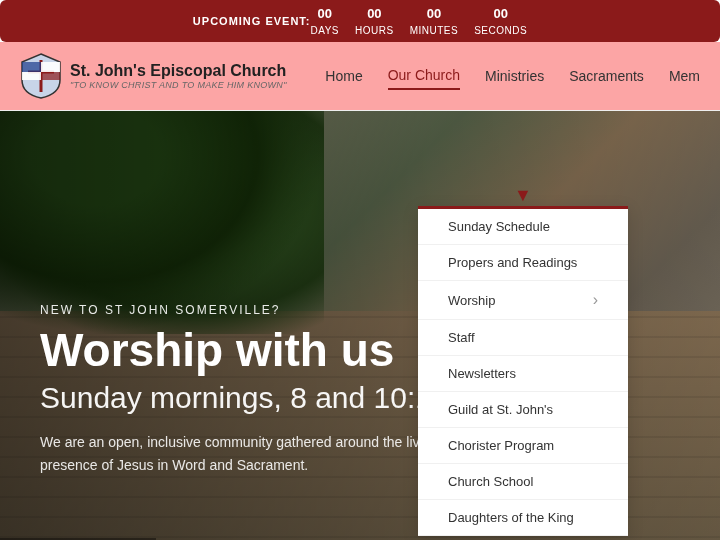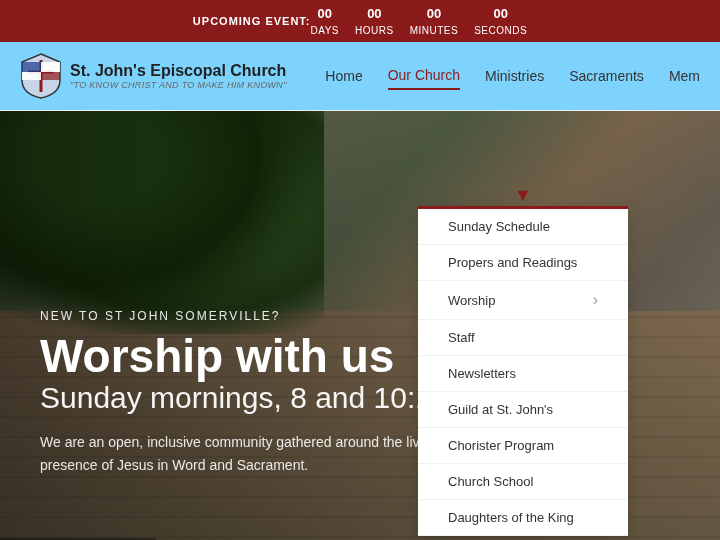--- a/index.html
+++ b/index.html
@@ -8,20 +8,21 @@
     
     .top-banner {
       background-color: #8b1a1a;
       color: white;
       display: flex;
       align-items: center;
       justify-content: center;
       padding: 6px 24px;
       font-size: 12px;
       position: relative;
+      border-radius: 6px;
     }
     .top-banner .event-label {
       font-weight: bold;
       font-size: 11px;
       letter-spacing: 1px;
     }
     .countdown-group {
       display: flex;
       gap: 16px;
     }
@@ -49,21 +50,21 @@
     .phone-icon {
       width: 12px;
       height: 16px;
       border: 2px solid white;
       border-radius: 2px;
       display: inline-block;
     }
 
     
     .header {
-      background: #7dd3fc;
+      background: #fca5a5;
       display: flex;
       align-items: center;
       padding: 10px 20px;
       gap: 15px;
       border-bottom: 1px solid #eee;
       position: relative;
       z-index: 100;
     }
     .logo-area {
       display: flex;
@@ -206,20 +207,21 @@
       font-size: 12px;
       letter-spacing: 2px;
       text-transform: uppercase;
       margin-bottom: 8px;
       color: rgba(255,255,255,0.9);
     }
     .hero-title {
       font-size: 46px;
       font-weight: bold;
       line-height: 1.1;
+      margin-bottom: 6px;
     }
     .hero-subtitle {
       font-size: 30px;
       font-weight: normal;
       margin-bottom: 16px;
       color: rgba(255,255,255,0.95);
     }
     .hero-body {
       font-size: 14px;
       line-height: 1.6;

